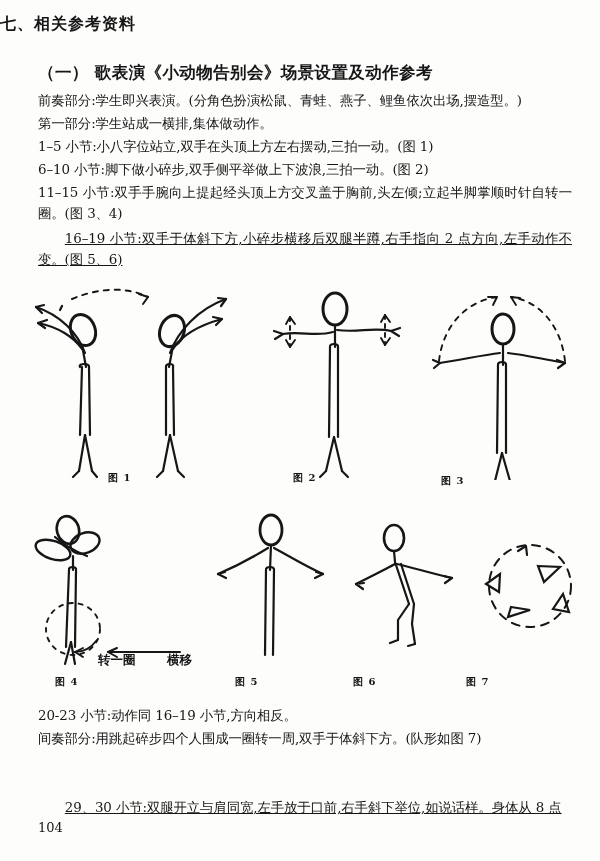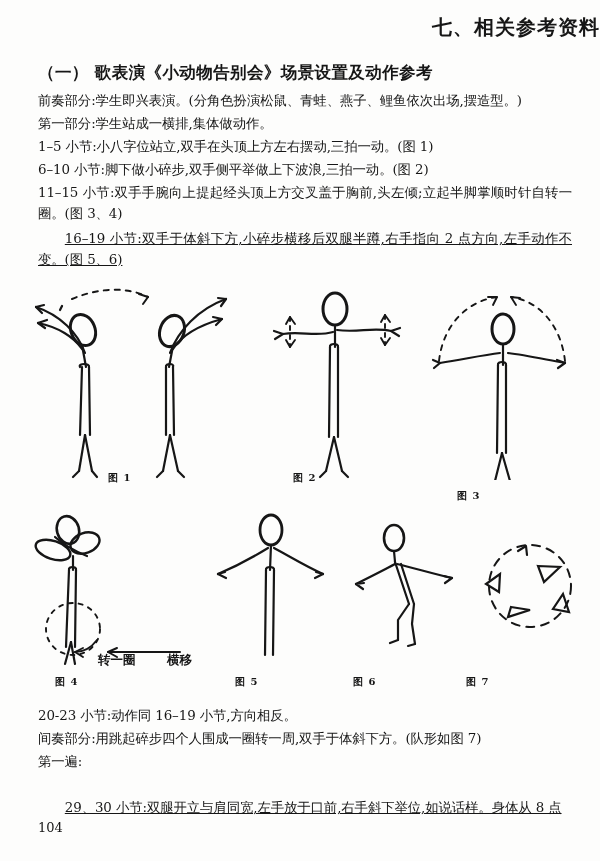--- a/index.html
+++ b/index.html
@@ -22,22 +22,22 @@
     height: 861px;
     background: #fdfdfc;
   }
 
   
   .doc-title {
     position: absolute;
     top: 14px;
     left: 0;
     width: 600px;
-    text-align: right;
-    font-size: 20px;
+    text-align: left;
+    font-size: 16px;
     font-weight: bold;
     letter-spacing: 1px;
     font-family: "DejaVu Serif", "Liberation Serif", serif;
   }
   .section-heading {
     position: absolute;
     top: 62px;
     left: 38px;
     font-size: 16.5px;
     font-weight: bold;
@@ -224,21 +224,21 @@
         <path d="M140,78 L132,75 M140,78 L133,83"></path>
       </g>
 
       <g fill="none" stroke="#161616" stroke-width="1.9" stroke-linecap="round">
         <path d="M14,76 C18,40 42,16 72,12" stroke-dasharray="5 6"></path>
         <path d="M72,12 L63,12 M72,12 L68,20"></path>
         <path d="M140,76 C136,40 114,16 86,12" stroke-dasharray="5 6"></path>
         <path d="M86,12 L95,13 M86,12 L91,20"></path>
       </g>
     </svg>
-    <div class="fig-caption" style="top: 204px; left: 441px; margin-left: 16px;" id="cap-f3" title="双手经头顶上方交叉">图 3</div>
+    <div class="fig-caption" style="top: 189px; left: 441px;" id="cap-f3" title="双手经头顶上方交叉">图 3</div>
   </div>
 
   <div class="figures-row row-two">
 
     <svg class="fig-svg" style="left:25px; top:0;" width="180" height="165" viewBox="0 0 180 165">
       <g fill="none" stroke="#161616" stroke-width="2.2" stroke-linecap="round">
 
         <ellipse cx="43" cy="18" rx="11" ry="14" transform="rotate(-16 43 18)" stroke-width="2.6"></ellipse>
 
         <ellipse cx="28" cy="38" rx="18" ry="9" transform="rotate(18 28 38)" stroke-width="2.4"></ellipse>
@@ -320,20 +320,19 @@
         <path d="M32,62 L31,80 L18,72 Z"></path>
       </g>
     </svg>
     <div class="fig-caption" style="top: 163px; left: 466px;" id="cap-f7" title="四人围成一圈队形">图 7</div>
   </div>
 
   <div class="body-text para-m5">20-23 小节:动作同 16–19 小节,方向相反。</div>
 
   <div class="body-text para-interlude">间奏部分:用跳起碎步四个人围成一圈转一周,双手于体斜下方。(队形如图 7)</div>
 
-  <div class="body-text para-round1">第一遍:</div>
 
 
   <div class="body-text para-m7 indent">29、30 小节:双腿开立与肩同宽,左手放于口前,右手斜下举位,如说话样。身体从 8 点</div>
 
   <div class="page-number">104</div>
 
 </div>
 
 </body></html>

